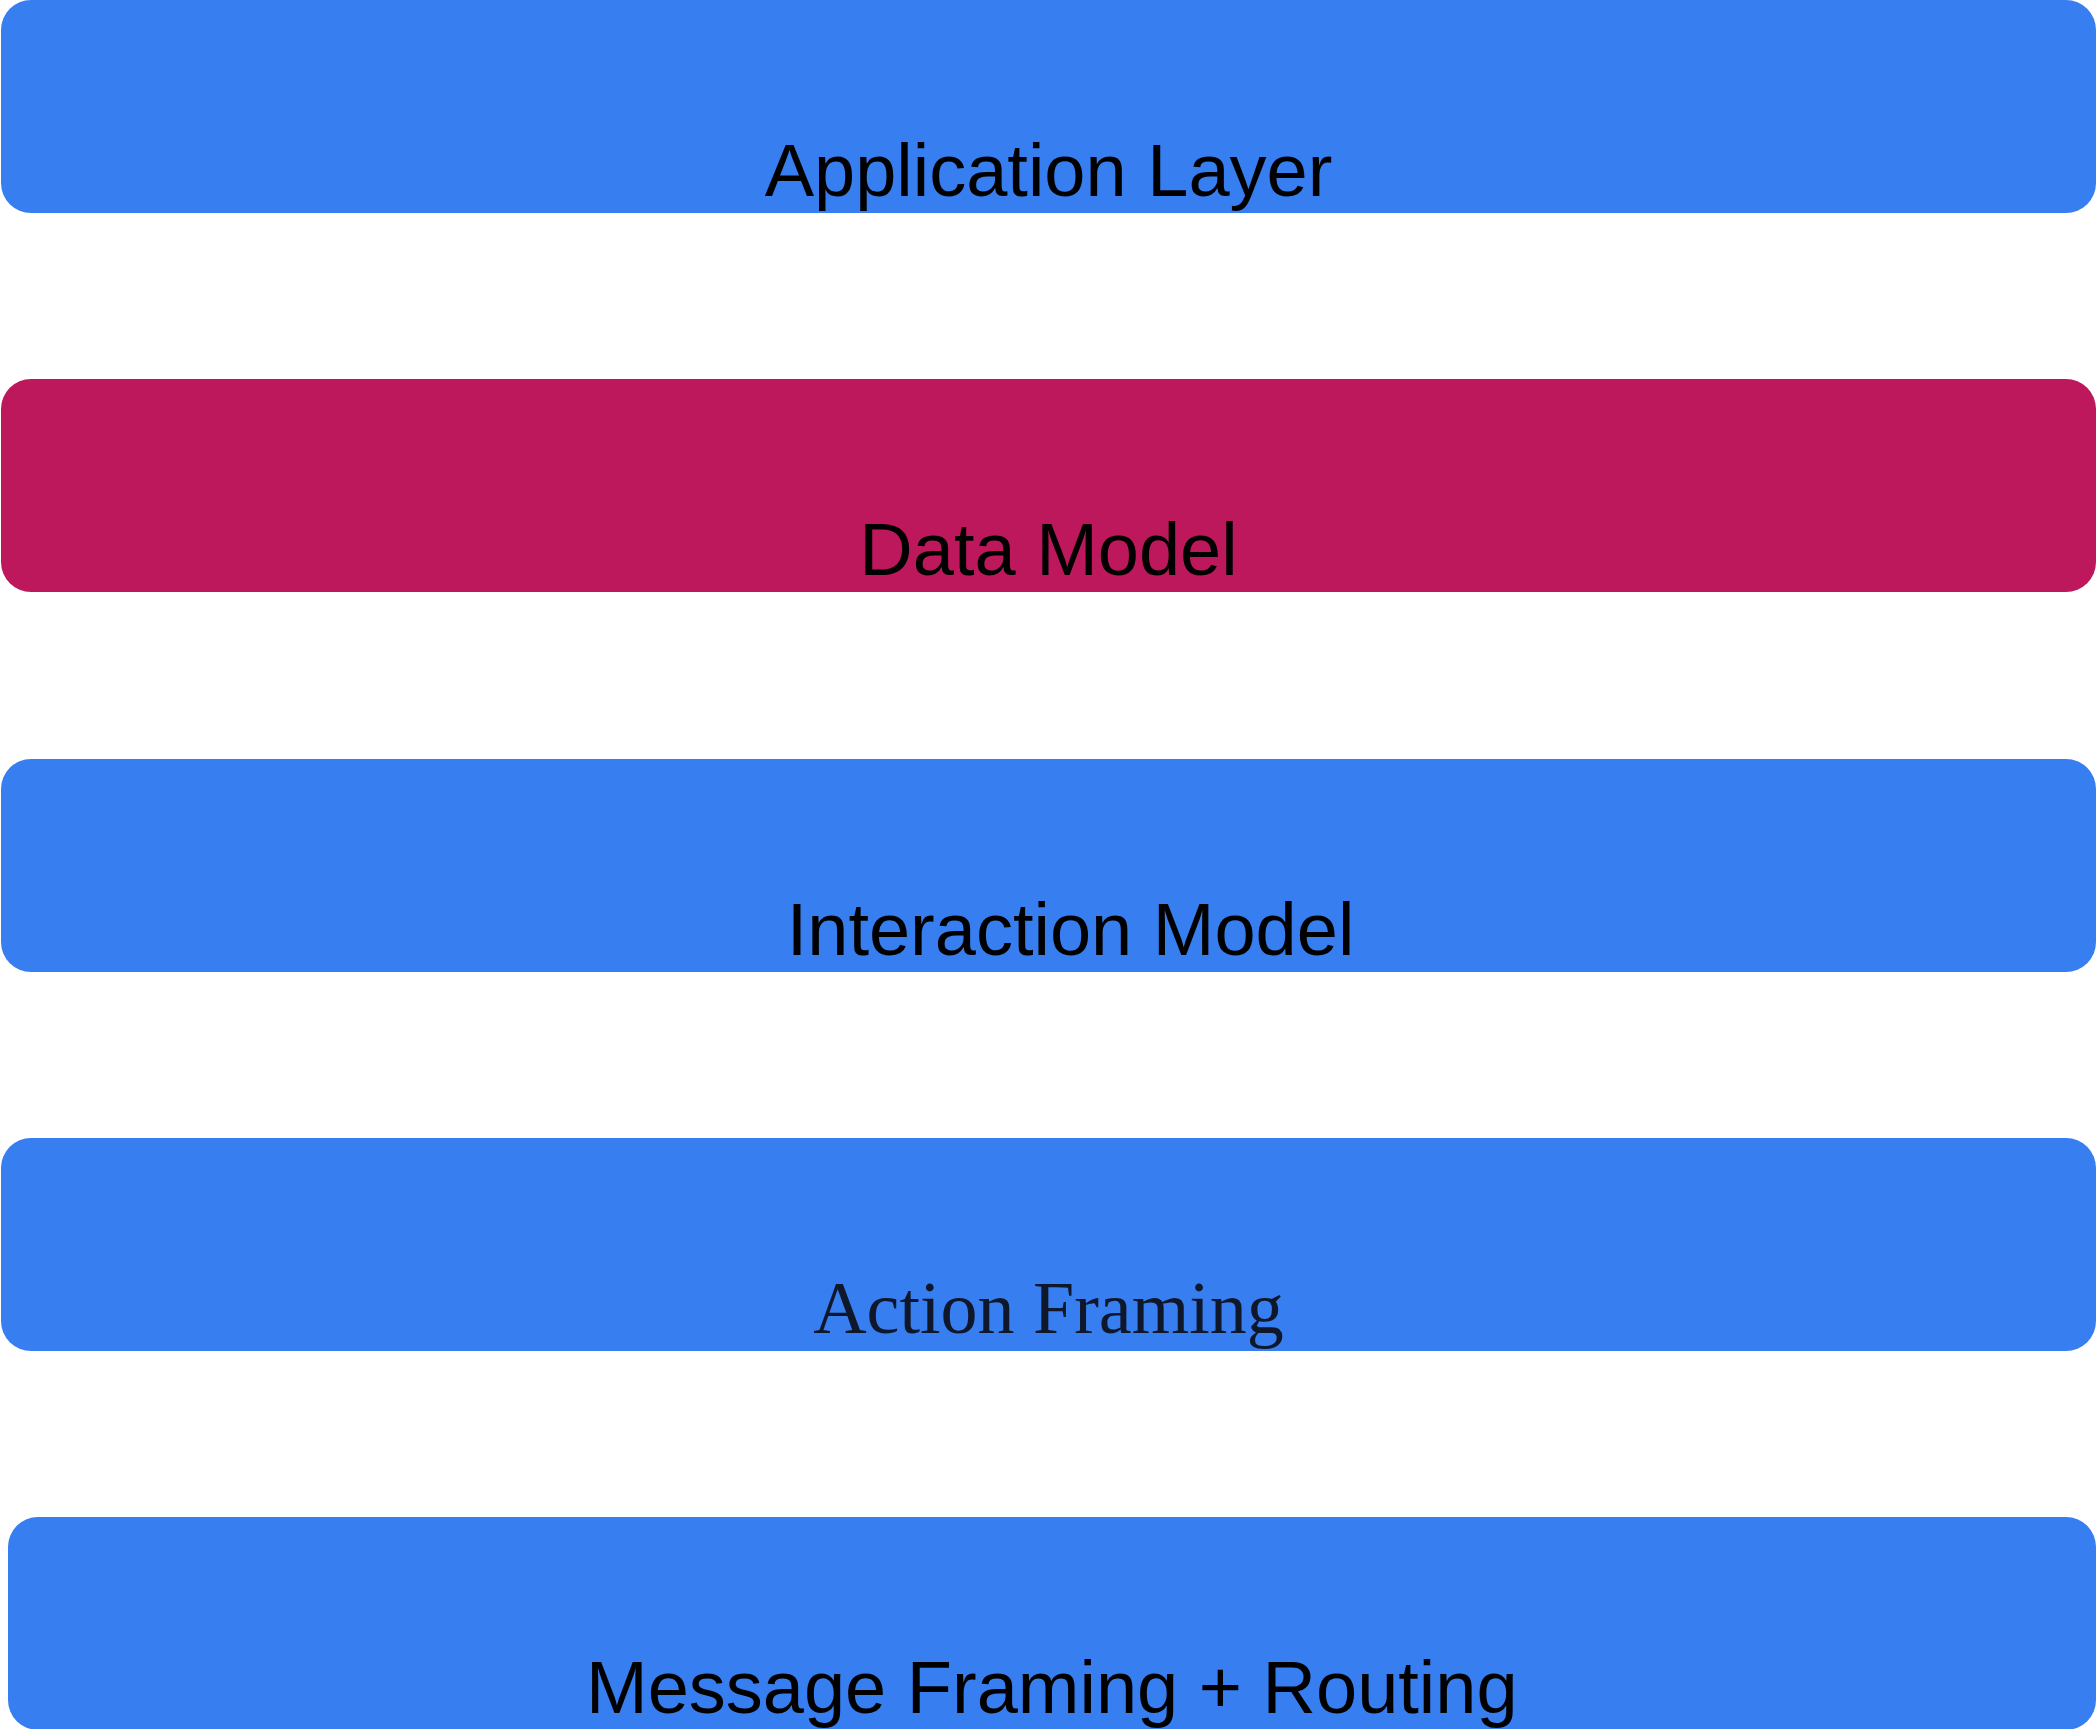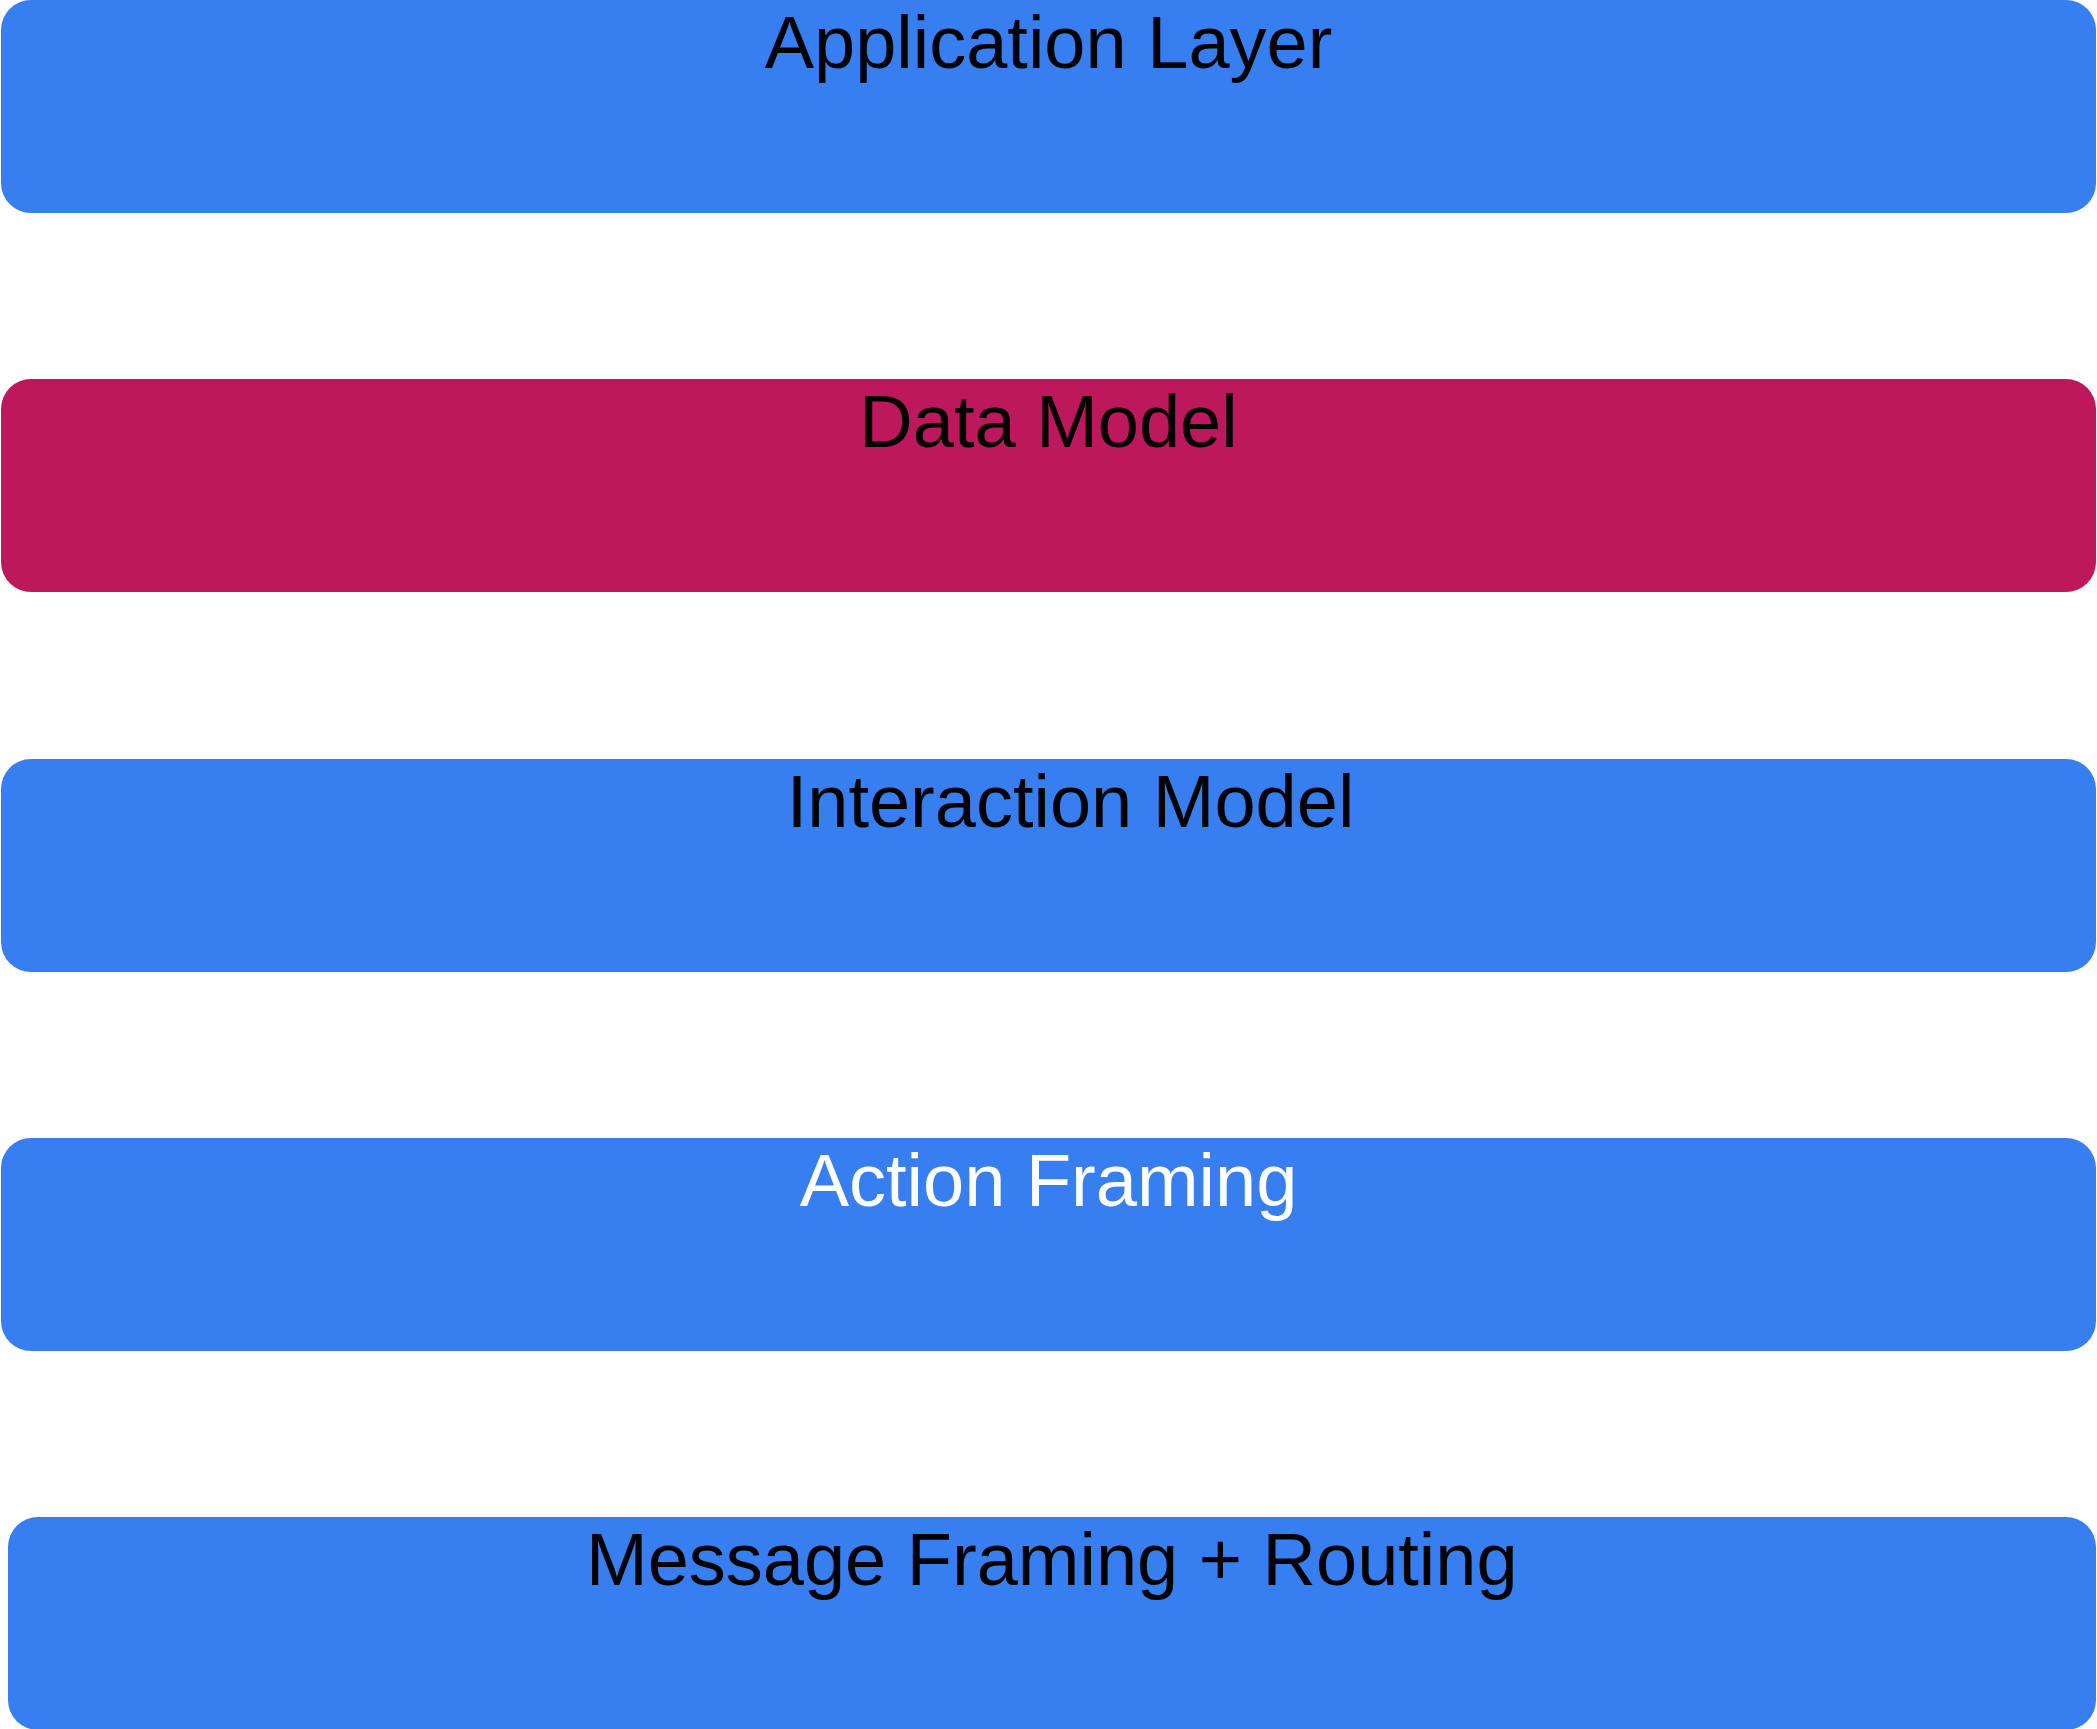--- a/index.html
+++ b/index.html
@@ -14,21 +14,21 @@
     display: flex;
     flex-direction: column;
     justify-content: space-between;
     box-sizing: border-box;
   }
   .layer {
     height: 213px;
     margin: 0 1.4px;
     border-radius: 30px;
     display: flex;
-    align-items: flex-start;
+    align-items: flex-end;
     justify-content: center;
     font-size: 74px;
     font-weight: 400;
     letter-spacing: 0;
     color: #000000;
     text-align: center;
     white-space: nowrap;
   }
 </style>
 </head>
@@ -37,20 +37,20 @@
 <div class="stack">
   <div class="layer" style="background: rgb(55, 126, 240); color: rgb(0, 0, 0);">
     <span>Application Layer</span>
   </div>
   <div class="layer" style="background: #be185d; color: rgb(0, 0, 0);">
     <span>Data Model</span>
   </div>
   <div class="layer" style="background: rgb(55, 126, 240); color: rgb(0, 0, 0); padding-left: 44px;">
     <span>Interaction Model</span>
   </div>
-  <div class="layer" style="background: rgb(55, 126, 240); color: #ffffff;">
+  <div class="layer" style="background: rgb(55, 126, 240); color: #0f172a; font-family: Liberation Serif, serif;">
     <span>Action Framing</span>
   </div>
   <div class="layer" style="background: rgb(55, 126, 240); color: #000000; margin-left: 8px;">
     <span>Message Framing + Routing</span>
   </div>
 </div>
 
 
 </body></html>

